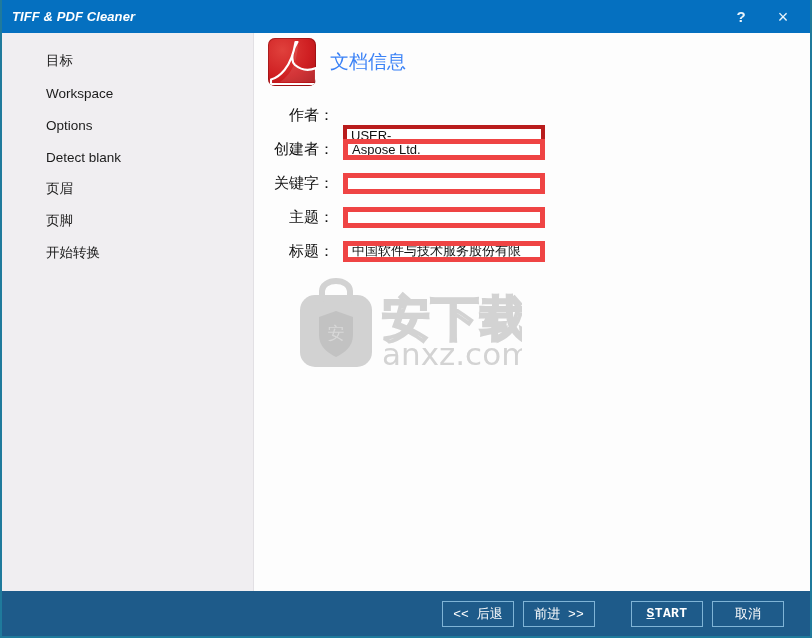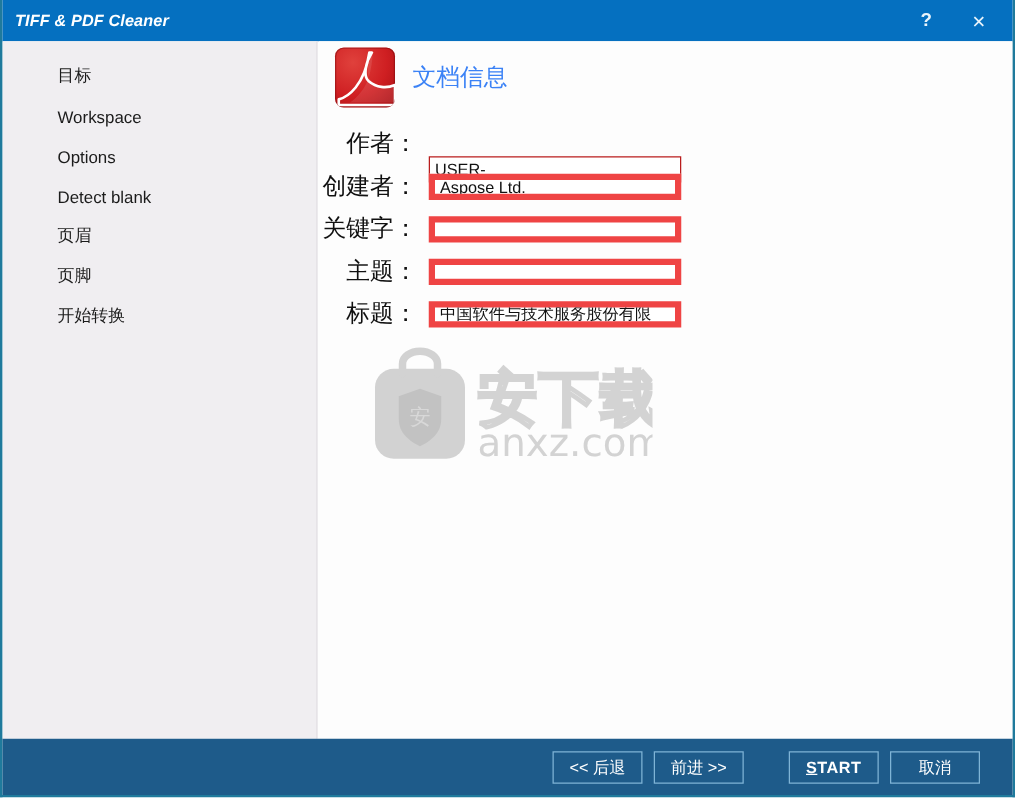--- a/index.html
+++ b/index.html
@@ -152,42 +152,42 @@
   }
   .form-row {
     height: 34px;
     display: flex;
     align-items: center;
   }
   .form-label {
     width: 88px;
     text-align: right;
     padding-right: 9px;
-    font-size: 19px;
+    font-size: 15px;
     color: #101010;
     white-space: nowrap;
     box-sizing: border-box;
     user-select: none;
   }
   .form-input {
     width: 202px;
     height: 21px;
     box-sizing: border-box;
     border: 5px solid #ef4444;
     background: #ffffff;
     padding: 0 4px;
     font-family: "Liberation Sans", "DejaVu Sans", sans-serif;
     font-size: 13px;
     color: #111111;
     line-height: 19px;
     outline: none;
     border-radius: 0;
   }
   .form-input.focused {
-    border: 1px solid #b91c1c;
+    border: 4px solid #b91c1c;
     margin-top: 40px;
   }
 
   
   #watermark {
     position: absolute;
     left: 43px;
     top: 244px;
     width: 224px;
     height: 92px;
@@ -211,21 +211,21 @@
     justify-content: flex-end;
     padding-right: 28px;
   }
   .footer-btn {
     height: 26px;
     min-width: 72px;
     box-sizing: border-box;
     border: 1px solid #7fb4d6;
     background: transparent;
     color: #ffffff;
-    font-family: Liberation Sans, sans-serif;
+    font-family: Liberation Mono, monospace;
     font-size: 13px;
     padding: 0 5px;
     margin-left: 9px;
     cursor: default;
     display: inline-flex;
     align-items: center;
     justify-content: center;
     white-space: nowrap;
   }
   .footer-btn.start {

